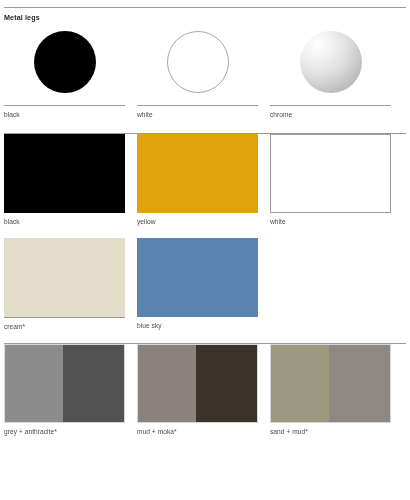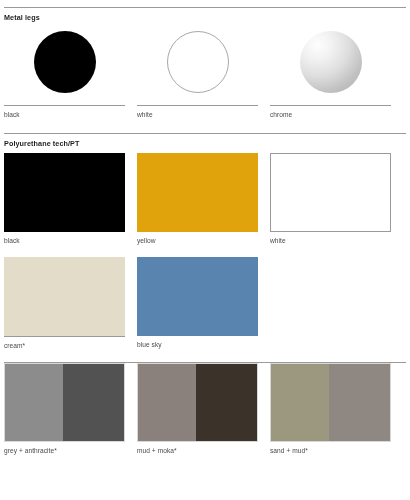--- a/index.html
+++ b/index.html
@@ -147,21 +147,20 @@
         <div class="cell-label">chrome</div>
       </div>
 
     </div>
   </div>
 
   <div class="spacer-14"></div>
 
   <div class="section">
     <div class="section-rule"></div>
-    <div class="section-title">Polyurethane tech/PT</div>
 
     <div class="row">
 
       <div class="cell">
         <div class="swatch" style="background:#000000"></div>
         <div class="cell-label">black</div>
       </div>
 
       <div class="cell">
         <div class="swatch" style="background:#e0a30b"></div>

